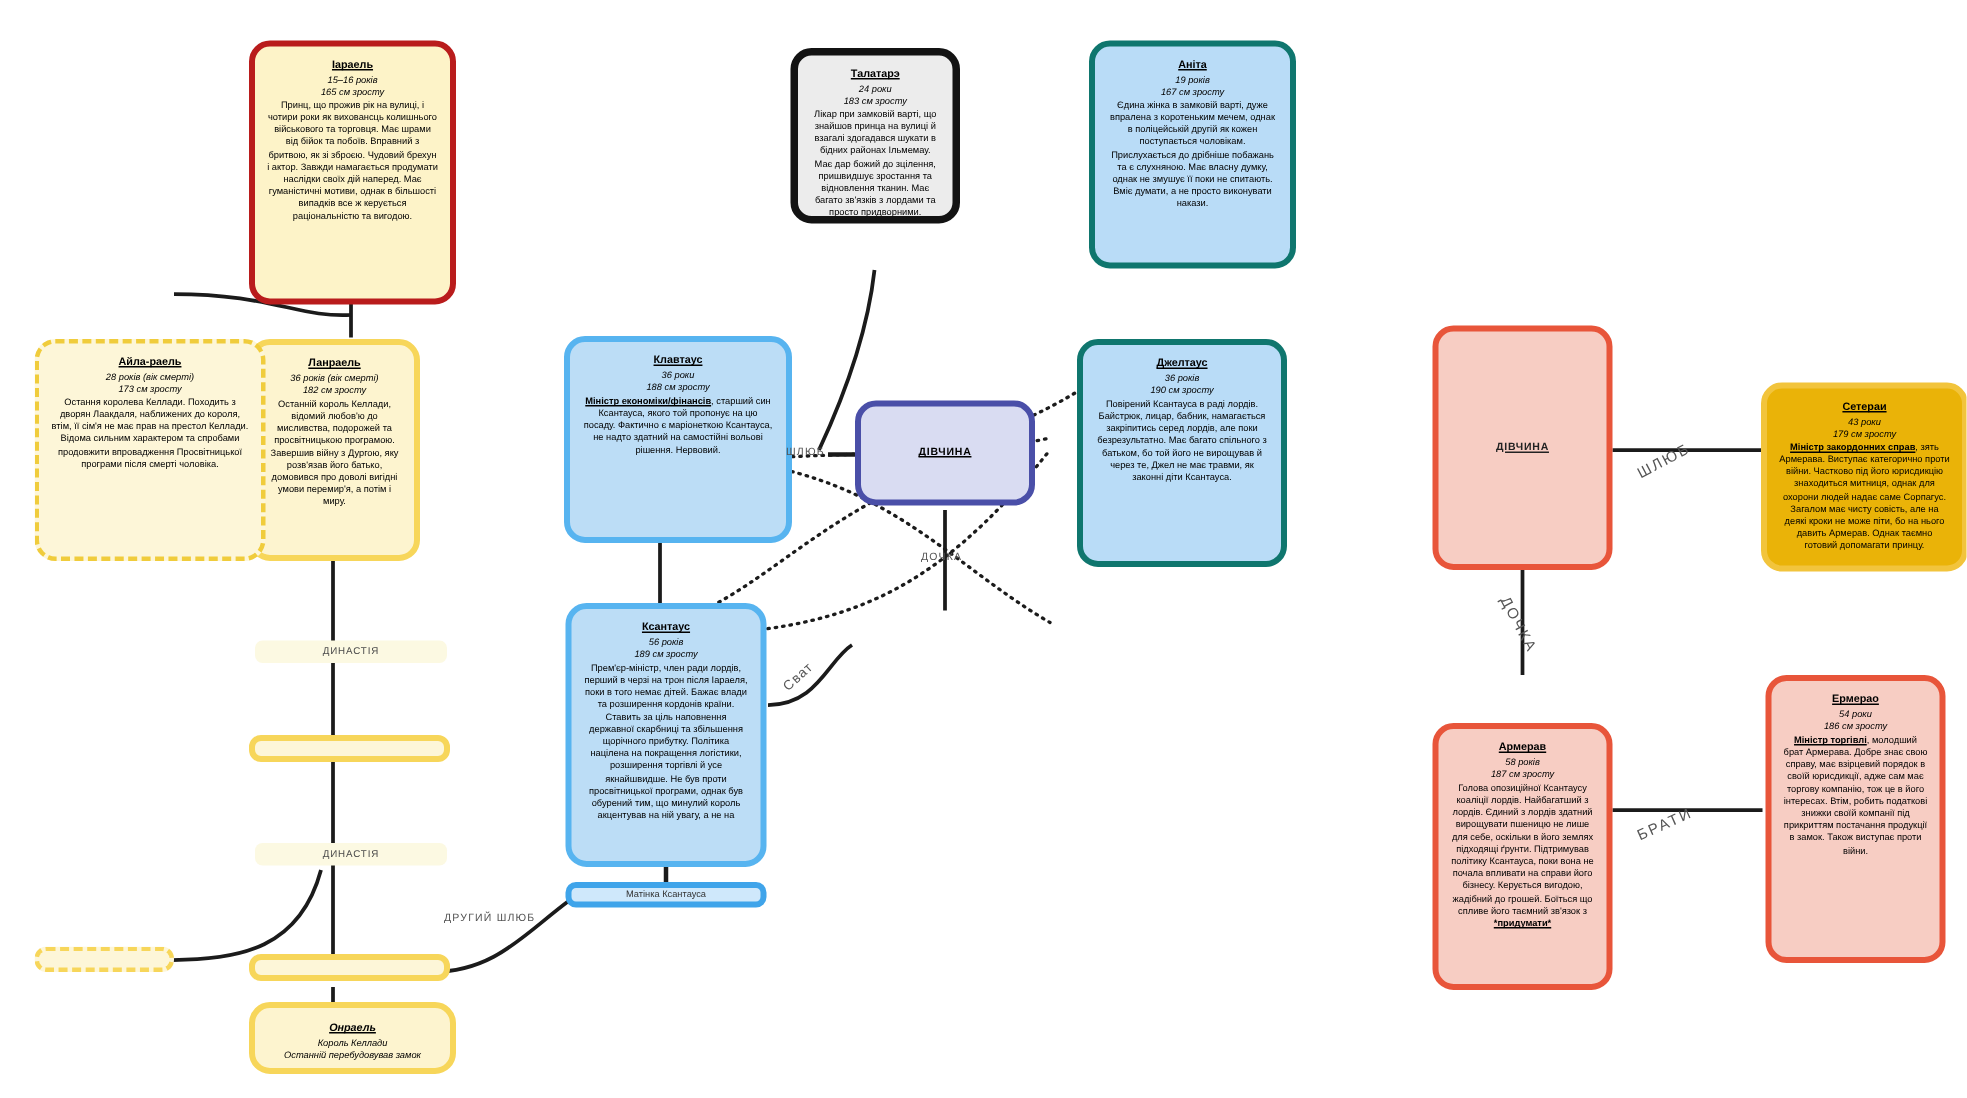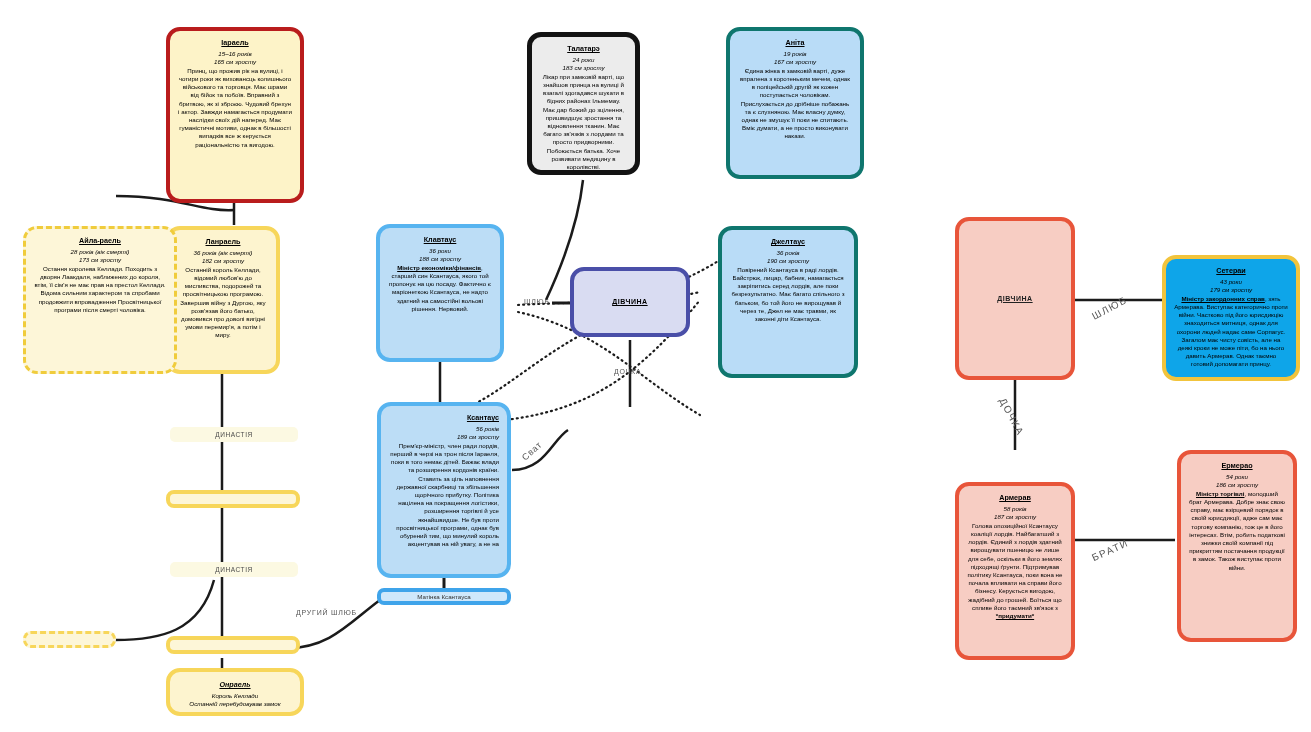--- a/index.html
+++ b/index.html
@@ -32,21 +32,21 @@
 
   
   .yellow { background: #fdf3c8; border: 4px solid #b91c1c; }
   .yellow-soft { background: #fdf4cf; border: 4px solid #f7d65a; }
   .yellow-dash { background: #fdf6d8; border: 3px dashed #f0cc3c; }
   .grey   { background: #ececec; border: 5px solid #131313; }
   .blue   { background: #b9dcf7; border: 4px solid #0f766e; }
   .blue-lt{ background: #bcddf6; border: 4px solid #57b4f0; }
   .purple { background: #d9dcf2; border: 4px solid #4a4fa8; }
   .red    { background: #f7cdc3; border: 4px solid #e8553a; }
-  .peach  { background: #0ea5e9; border: 4px solid #f2c43c; }
+  .peach  { background: #eab308; border: 4px solid #f2c43c; margin-left: 12px; }
 
   .bar {
     position: absolute; border-radius: 8px;
     background: #fdf6d8; border: 4px solid #f7d65a;
   }
   .banner {
     position: absolute; border-radius: 5px;
     background: #fcf9e2; display: flex; align-items: center;
     justify-content: center; font-size: 6.5px; color: #4a4a4a;
     letter-spacing: .6px;
@@ -137,54 +137,54 @@
   <div class="bar" style="left:23px; top:631px; width:93px; height:17px; border-style:dashed; border-width:3px;"></div>
 
   <div class="card yellow-soft" style="left:166px; top:668px; width:138px; height:48px; padding-top:8px;font-style:italic;">
     <span class="nm">Онраель</span>
     <span class="ln">Король Келлади</span>
     <span class="ln">Останній перебудовував замок</span>
   </div>
 
   <div class="edge-label" style="left:296px; top:609px;">ДРУГИЙ ШЛЮБ</div>
 
-  <div class="card grey" style="left:527px; top:32px; width:113px; height:143px;text-align:center;">
+  <div class="card grey" style="left:527px; top:32px; width:113px; height:117px;text-align:center;">
     <span class="nm">Талатарэ</span>
     <span class="ln it">24 роки</span>
     <span class="ln it">183 см зросту</span>
     <span class="body">Лікар при замковій варті, що знайшов принца на вулиці й взагалі здогадався шукати в бідних районах Ільмемау. Має дар божий до зцілення, пришвидшує зростання та відновлення тканин. Має багато зв'язків з лордами та просто придворними. Побоюється батька. Хоче розвивати медицину в королівстві.</span>
   </div>
 
   <div class="card blue" style="left:726px; top:27px; width:138px; height:152px;">
     <span class="nm">Аніта</span>
     <span class="ln it">19 років</span>
     <span class="ln it">167 см зросту</span>
     <span class="body">Єдина жінка в замковій варті, дуже впралена з коротеньким мечем, однак в поліцейській другій як кожен поступається чоловікам. Прислухається до дрібніше побажань та є слухняною. Має власну думку, однак не змушує її поки не спитають. Вміє думати, а не просто виконувати накази.</span>
   </div>
 
-  <div class="card blue-lt" style="left:376px; top:224px; width:128px; height:138px;">
+  <div class="card blue-lt" style="left:376px; top:224px; width:152px; height:138px;">
     <span class="nm">Клавтаус</span>
     <span class="ln it">36 роки</span>
     <span class="ln it">188 см зросту</span>
     <span class="body"><u>Міністр економіки/фінансів</u><span>, старший син Ксантауса, якого той пропонує на цю посаду. Фактично є маріонеткою Ксантауса, не надто здатний на самостійні вольові рішення. Нервовий.</span></span>
   </div>
 
   <div class="card blue" style="left:718px; top:226px; width:140px; height:152px;">
     <span class="nm">Джелтаус</span>
     <span class="ln it">36 років</span>
     <span class="ln it">190 см зросту</span>
     <span class="body">Повірений Ксантауса в раді лордів. Байстрюк, лицар, бабник, намагається закріпитись серед лордів, але поки безрезультатно. Має багато спільного з батьком, бо той його не вирощував й через те, Джел не має травми, як законні діти Ксантауса.</span>
   </div>
 
   <div class="card purple center-box" style="left:570px; top:267px; width:120px; height:70px;">
     <span class="purple-title">ДІВЧИНА</span>
   </div>
 
 
-  <div class="card blue-lt" style="left:377px; top:402px; width:134px; height:176px;text-align:right;">
+  <div class="card blue-lt" style="left:377px; top:402px; width:134px; height:176px;">
     <span class="nm">Ксантаус</span>
     <span class="ln it">56 років</span>
     <span class="ln it">189 см зросту</span>
     <span class="body">Прем'єр-міністр, член ради лордів, перший в черзі на трон після Іараеля, поки в того немає дітей. Бажає влади та розширення кордонів країни. Ставить за ціль наповнення державної скарбниці та збільшення щорічного прибутку. Політика націлена на покращення логістики, розширення торгівлі й усе якнайшвидше. Не був проти просвітницької програми, однак був обурений тим, що минулий король акцентував на ній увагу, а не на</span>
   </div>
 
   <div class="mini-bar" style="left:377px; top:588px; width:134px; height:17px;">Матінка Ксантауса</div>
 
   <div class="edge-label" style="left:524px; top:298px;">ШЛЮБ</div>
   <div class="edge-label" style="left:614px; top:368px;">ДОЧКА</div>

